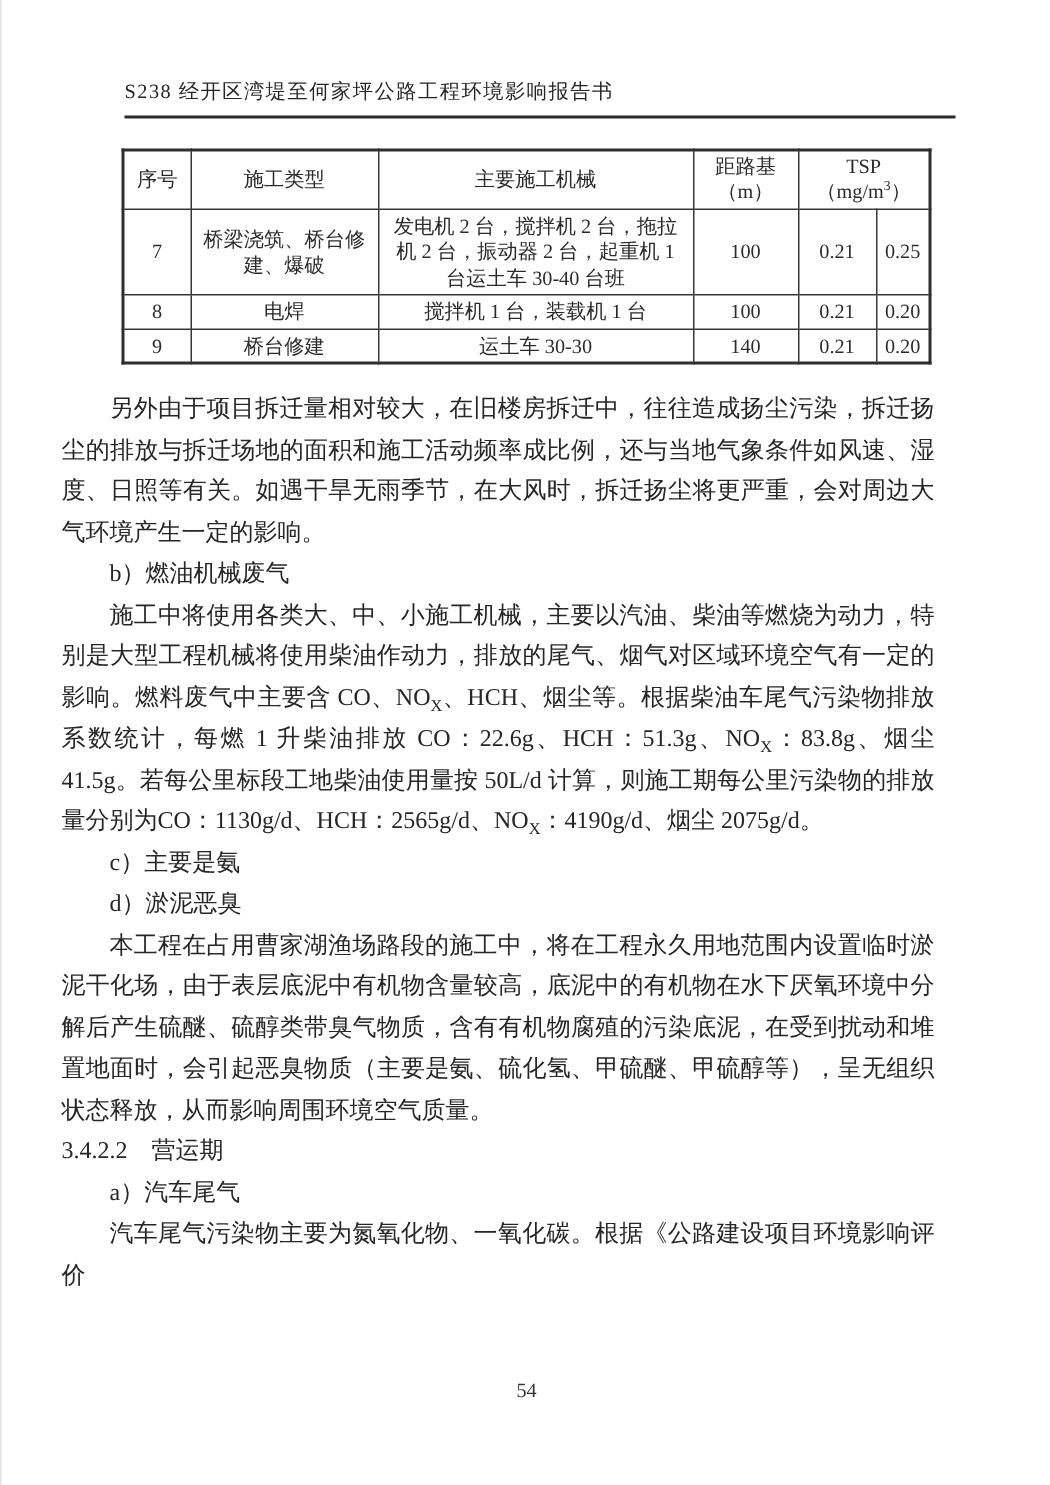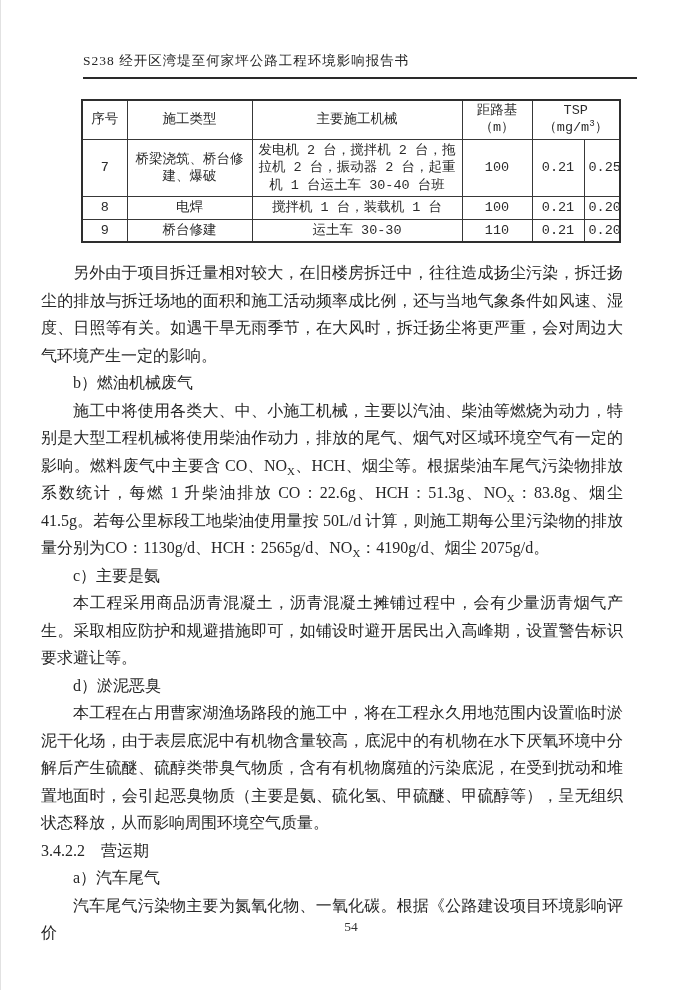--- a/index.html
+++ b/index.html
@@ -16,21 +16,21 @@
   
   .doc-header{
     margin:52px 63px 0 82px;
     text-align:left;
     font-size:13.5px;
     letter-spacing:1px;
     padding-bottom:7px;
     border-bottom:2px solid #2a2a2a;
   }
   
-  .tbl-wrap{margin:20px 0 0 80px;font-family:Liberation Mono, monospace;}
+  .tbl-wrap{margin:20px 0 0 80px;}
   table.data{
     border-collapse:collapse;
     width:538px;
     table-layout:fixed;
     font-size:13.5px;
     color:#2b2b2b;
   }
   table.data th, table.data td{
     border:1.5px solid #383838;
     font-weight:normal;
@@ -108,34 +108,33 @@
           <td>电焊</td>
           <td>搅拌机 1 台，装载机 1 台</td>
           <td>100</td>
           <td>0.21</td>
           <td>0.20</td>
         </tr>
         <tr class="row-short">
           <td>9</td>
           <td>桥台修建</td>
           <td>运土车 30-30</td>
-          <td>110</td>
+          <td>140</td>
           <td>0.21</td>
           <td>0.20</td>
         </tr>
       </tbody>
     </table>
   </div>
 
   <div class="body-text">
     <p>另外由于项目拆迁量相对较大，在旧楼房拆迁中，往往造成扬尘污染，拆迁扬尘的排放与拆迁场地的面积和施工活动频率成比例，还与当地气象条件如风速、湿度、日照等有关。如遇干旱无雨季节，在大风时，拆迁扬尘将更严重，会对周边大气环境产生一定的影响。</p>
     <p>b）燃油机械废气</p>
     <p><span>施工中将使用各类大、中、小施工机械，主要以汽油、柴油等燃烧为动力，特别是大型工程机械将使用柴油作动力，排放的尾气、烟气对区域环境空气有一定的影响。燃料废气中主要含 CO、NO</span><sub>X</sub><span>、HCH、烟尘等。根据柴油车尾气污染物排放系数统计，每燃 1 升柴油排放 CO：22.6g、HCH：51.3g、NO</span><sub>X</sub><span>：83.8g、烟尘 41.5g。若每公里标段工地柴油使用量按 50L/d 计算，则施工期每公里污染物的排放量分别为CO：1130g/d、HCH：2565g/d、NO</span><sub>X</sub><span>：4190g/d、烟尘 2075g/d。</span></p>
     <p>c）主要是氨</p>
-    <p>本工程采用商品沥青混凝土，沥青混凝土摊铺过程中，会有少量沥青烟气产生。采取相应防护和规避措施即可，如铺设时避开居民出入高峰期，设置警告标识要求避让等。</p>
     <p>d）淤泥恶臭</p>
     <p>本工程在占用曹家湖渔场路段的施工中，将在工程永久用地范围内设置临时淤泥干化场，由于表层底泥中有机物含量较高，底泥中的有机物在水下厌氧环境中分解后产生硫醚、硫醇类带臭气物质，含有有机物腐殖的污染底泥，在受到扰动和堆置地面时，会引起恶臭物质（主要是氨、硫化氢、甲硫醚、甲硫醇等），呈无组织状态释放，从而影响周围环境空气质量。</p>
     <p class="flush">3.4.2.2　营运期</p>
     <p>a）汽车尾气</p>
     <p>汽车尾气污染物主要为氮氧化物、一氧化碳。根据《公路建设项目环境影响评价</p>
   </div>
 
   <div class="page-number">54</div>
 
 </div>

